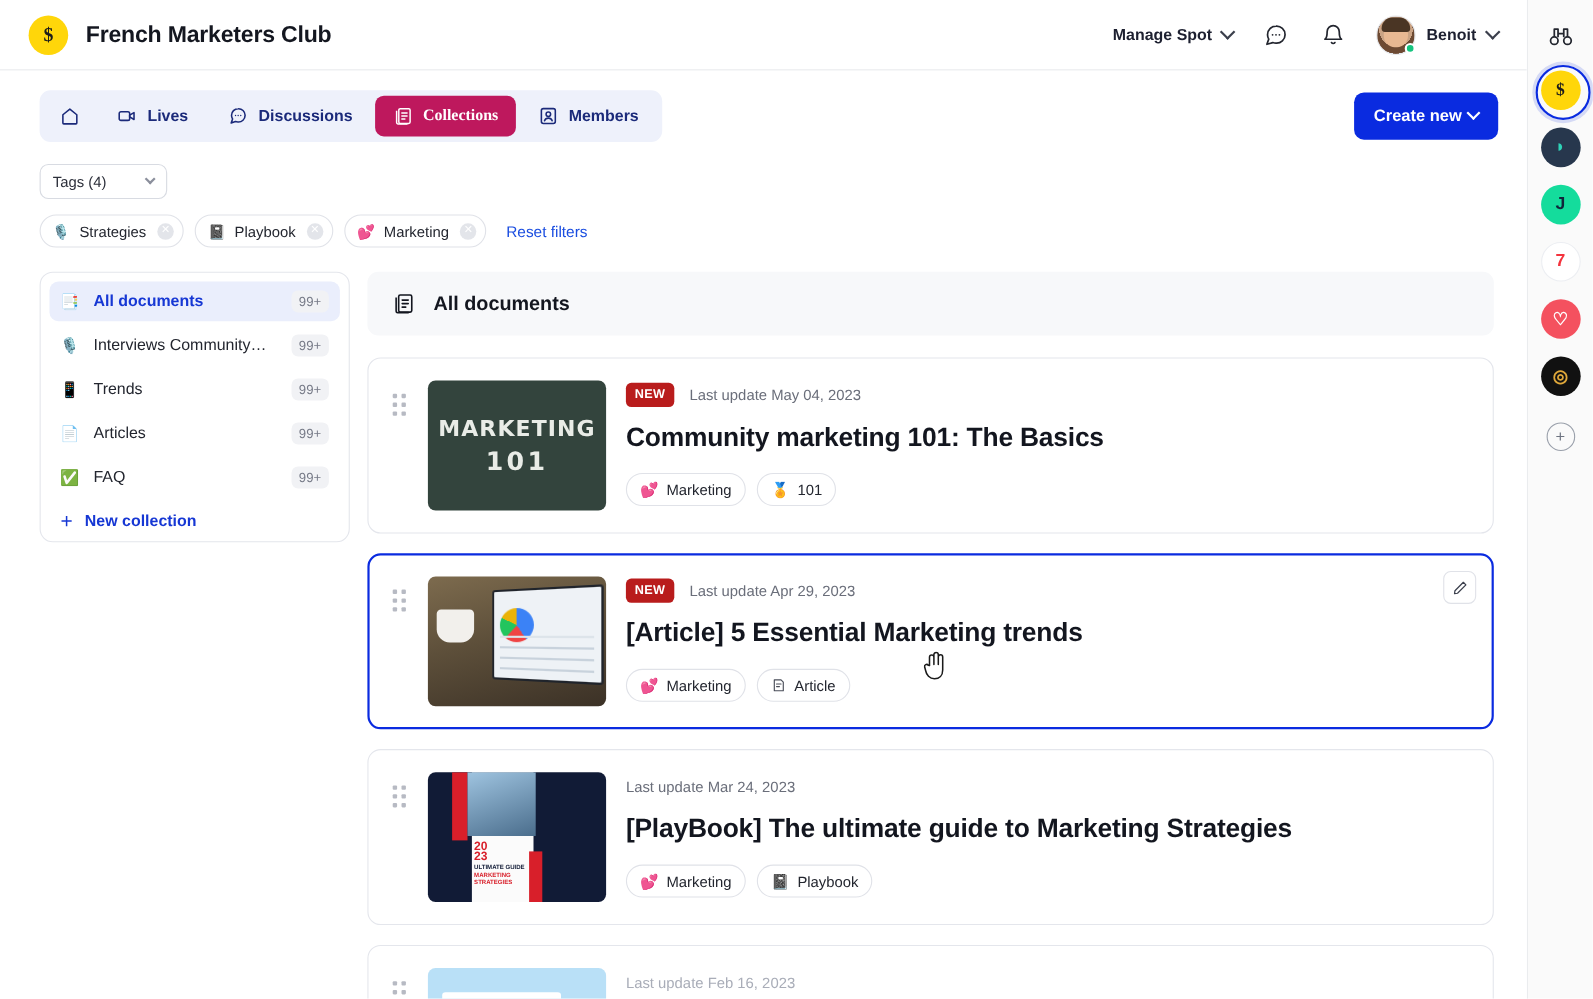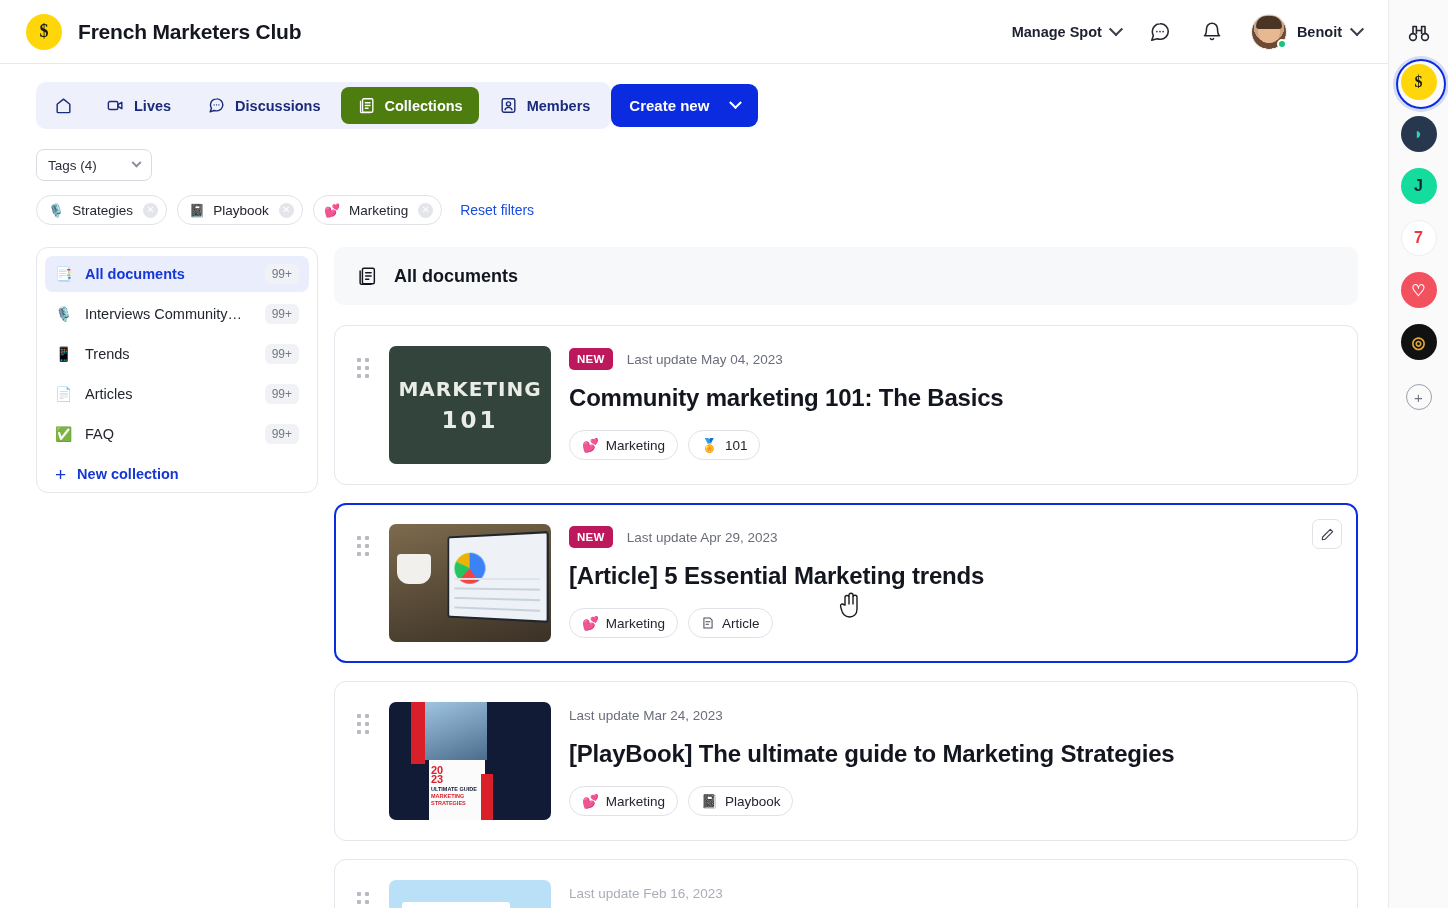--- a/index.html
+++ b/index.html
@@ -37,38 +37,38 @@
     width:36px;height:36px;border-radius:50%;overflow:hidden;
     background: radial-gradient(circle at 50% 36%, #f3c9a8 0 38%, #caa384 38% 55%, #6d4a33 55% 78%, #dfe6ee 78% 100%);
     border:1px solid #e6e8ec;
   }
   .avatar .face { position:absolute; left:7px; top:5px; width:22px; height:24px; border-radius:50% 50% 45% 45%; background:#e8b892; }
   .avatar .hair { position:absolute; left:5px; top:2px; width:26px; height:13px; border-radius:13px 13px 4px 4px; background:#4a3524; }
   .dot-online { position:absolute; right:0px; bottom:1px; width:10px; height:10px; border-radius:50%; background:#16c47f; border:2px solid #fff; }
   .username { font-size:14.5px; font-weight:700; color:#1d2030; }
 
   
-  .navrow { display:flex; align-items:center; padding: 18px 26px 0 36px; }
+  .navrow { display:flex; align-items:center; justify-content:space-between; padding: 18px 26px 0 36px; }
   .tabs {
     display:flex; align-items:center; gap:4px;
     background:#eef1fb; border-radius:10px; padding:5px;
   }
   .tab {
     display:flex; align-items:center; gap:9px;
     padding: 9px 16px; border-radius:8px;
     font-size:14.5px; font-weight:600; color:#1b2a7a; cursor:pointer; white-space:nowrap;
   }
   .tab.home { padding: 9px 13px; }
-  .tab.active { background:#4d7c0f; color:#fff; }
+  .tab.active { background:#be185d; color:#fff;font-family:Liberation Serif, serif; }
   .tab svg { display:block; }
 
   .create-btn {
     background:#0A2BE0; color:#fff; border-radius:9px;
     padding: 13px 18px; font-size:15px; font-weight:700;
-    display:flex; align-items:center; gap:22px; cursor:pointer;
+    display:flex; align-items:center; gap:6px; cursor:pointer;
   }
   .create-btn .chev { border-color:#fff; width:9px;height:9px; }
 
   
   .filters { padding: 20px 26px 0 36px; }
   .tags-select {
     width:116px; height:32px; border:1px solid #d8dbe2; border-radius:8px;
     display:flex; align-items:center; justify-content:space-between;
     padding: 0 11px; font-size:13.5px; color:#2c2f3a; cursor:pointer; background:#fff;
   }
@@ -133,21 +133,21 @@
   .card.selected { border:2px solid #0A2BE0; padding: 19px 21px; }
   .handle {
     width:14px; display:grid; grid-template-columns: 4px 4px; gap:4px;
     margin-top: 12px; flex:0 0 14px;
   }
   .handle i { width:4px;height:4px;background:#b7bac3;border-radius:1px; display:block; }
   .thumb { width:162px; height:118px; border-radius:7px; flex:0 0 162px; overflow:hidden; position:relative; }
   .card-main { flex:1; min-width:0; padding-top:2px; }
   .meta { display:flex; align-items:center; gap:14px; height:22px; }
   .new-badge {
-    background:#be185d; color:#fff; font-size:11.5px; font-weight:700;
+    background:#b91c1c; color:#fff; font-size:11.5px; font-weight:700;
     border-radius:5px; padding: 5px 8px; letter-spacing:0.3px;
   }
   .update { font-size:13.5px; color:#6a6e7a; }
   .card-title { font-size:24px; font-weight:700; color:#13161f; margin-top:14px; letter-spacing:-0.2px; }
   .card.dim .update { color:#a9adb8; }
   .card-tags { display:flex; gap:10px; margin-top:18px; }
   .tagpill {
     display:flex; align-items:center; gap:7px;
     height:30px; padding: 0 12px;
     border:1px solid #e0e2e8; border-radius:999px;

